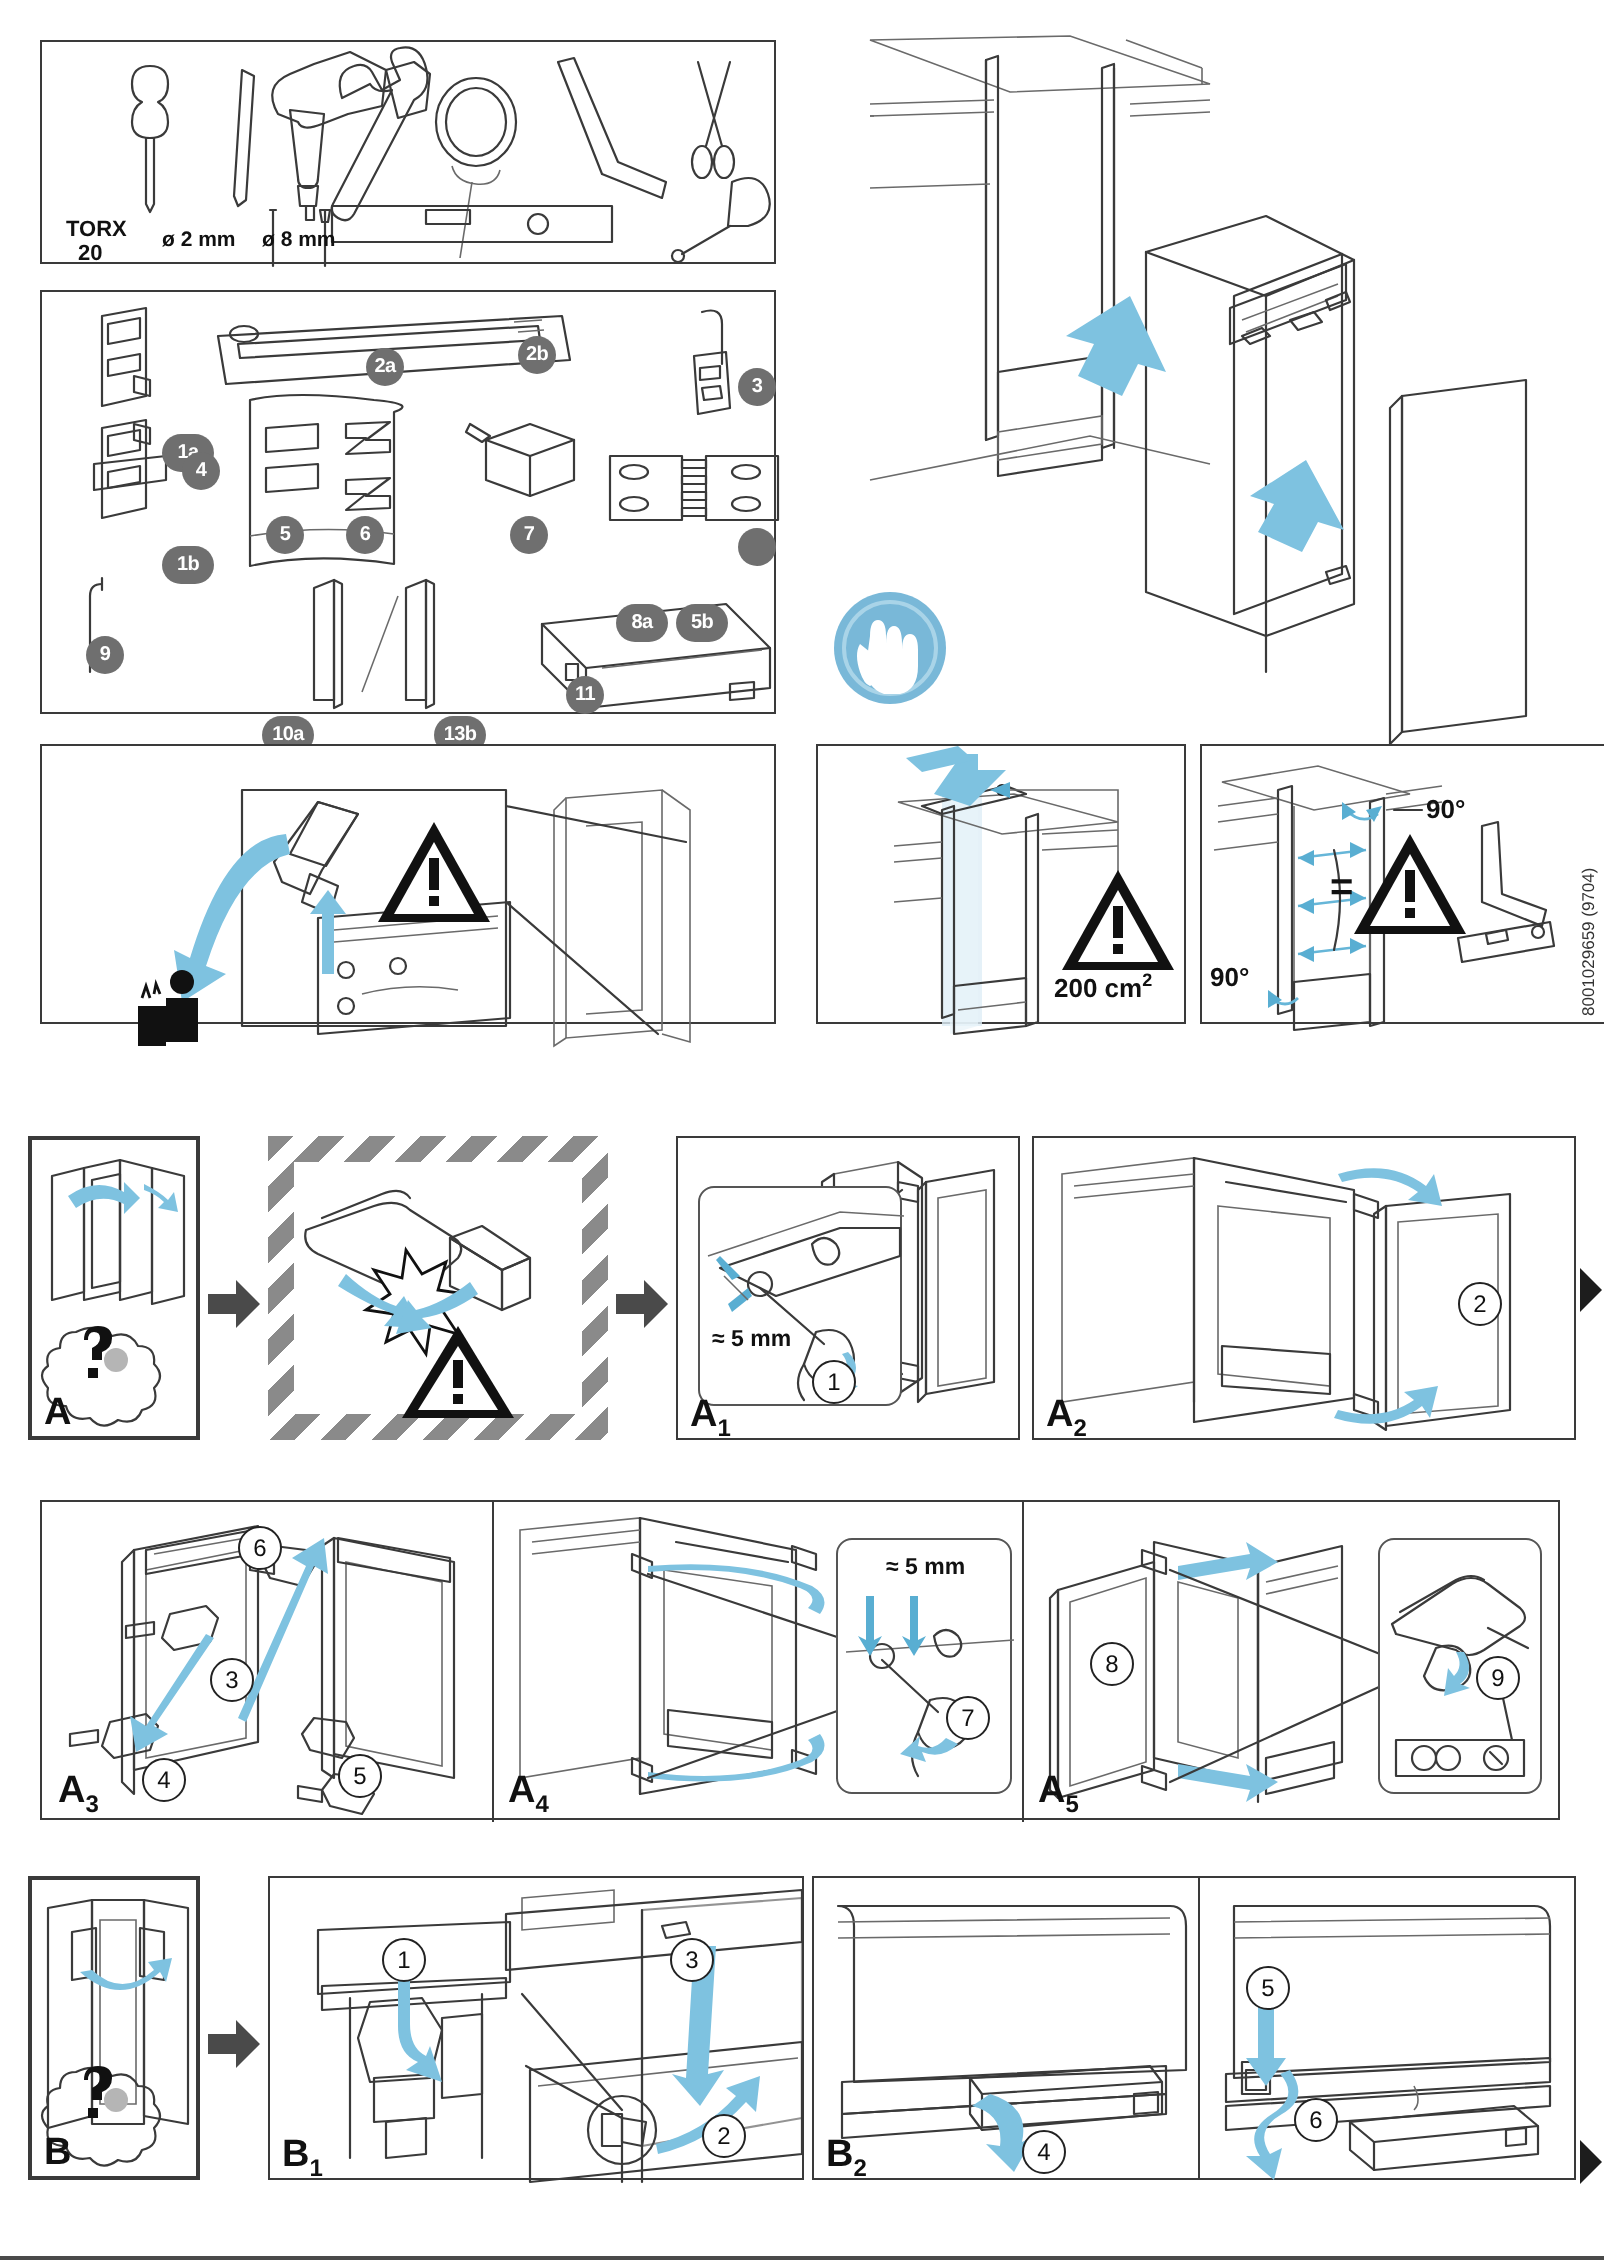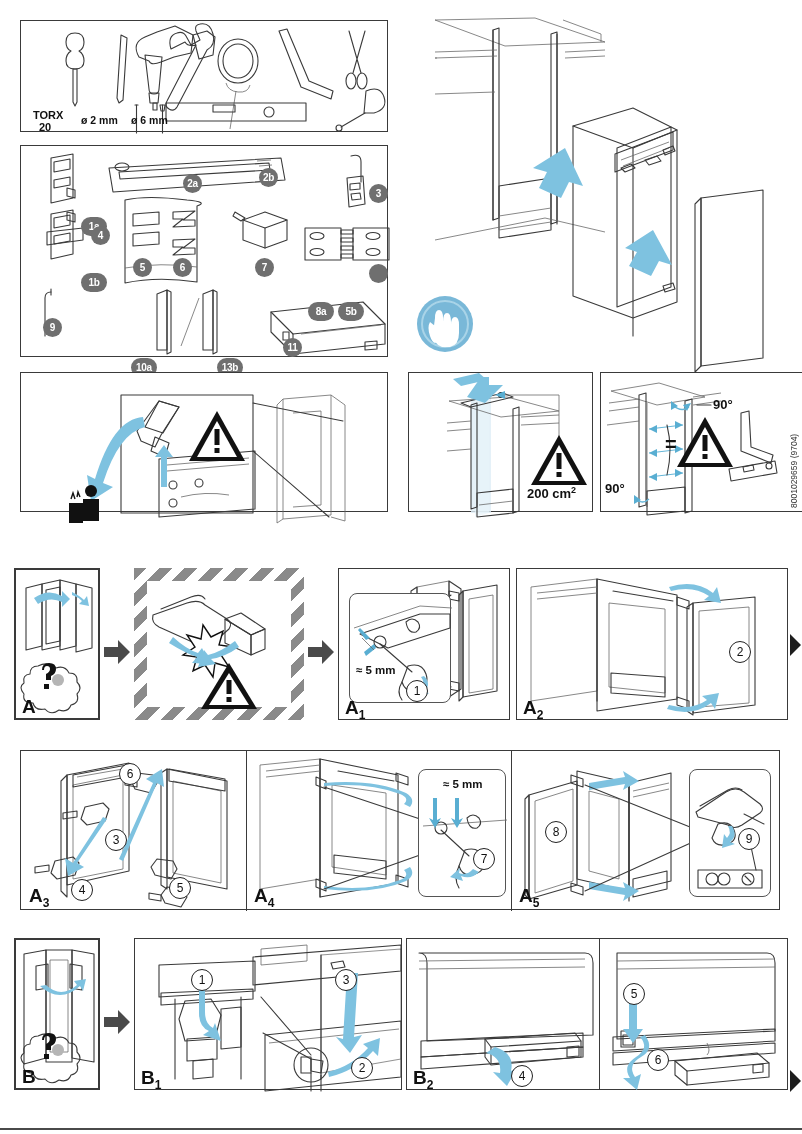--- a/index.html
+++ b/index.html
@@ -128,21 +128,21 @@
       <g>
         <path class="lines" d="M345 70 q14 -6 18 6 q4 12 -10 16 l-10 0 z" fill="#e9e9e9"></path>
         <path class="lines" d="M344 92 l-24 14"></path>
         <circle class="lines" cx="318" cy="107" r="3" fill="#6f6f6f"></circle>
       </g>
     </svg>
 
     <div class="cap" style="left:12px;top:88px;font-size:11px;">TORX</div>
     <div class="cap" style="left:18px;top:100px;font-size:11px;">20</div>
     <div class="cap" style="left:60px;top:93px;font-size:10.5px;">ø 2 mm</div>
-    <div class="cap" style="left:110px;top:93px;font-size:10.5px;">ø 6 mm</div>
+    <div class="cap" style="left:110px;top:93px;font-size:10.5px;">ø 8 mm</div>
   </div>
 
   <div class="panel" style="left:20px;top:145px;width:368px;height:212px;">
     <svg width="368" height="212" style="left:0;top:0;">
 
       <g>
         <path class="lines" d="M30 12 l22 -4 l0 44 l-22 5z" fill="#f4f4f4"></path>
         <path class="lines" d="M33 16 l16 -3 l0 10 l-16 3z" fill="#fff"></path>
         <path class="lines" d="M33 34 l16 -3 l0 8 l-16 3z" fill="#fff"></path>
         <path class="lines" d="M46 42 l8 2 l0 8 l-8 -2z" fill="#ddd"></path>

